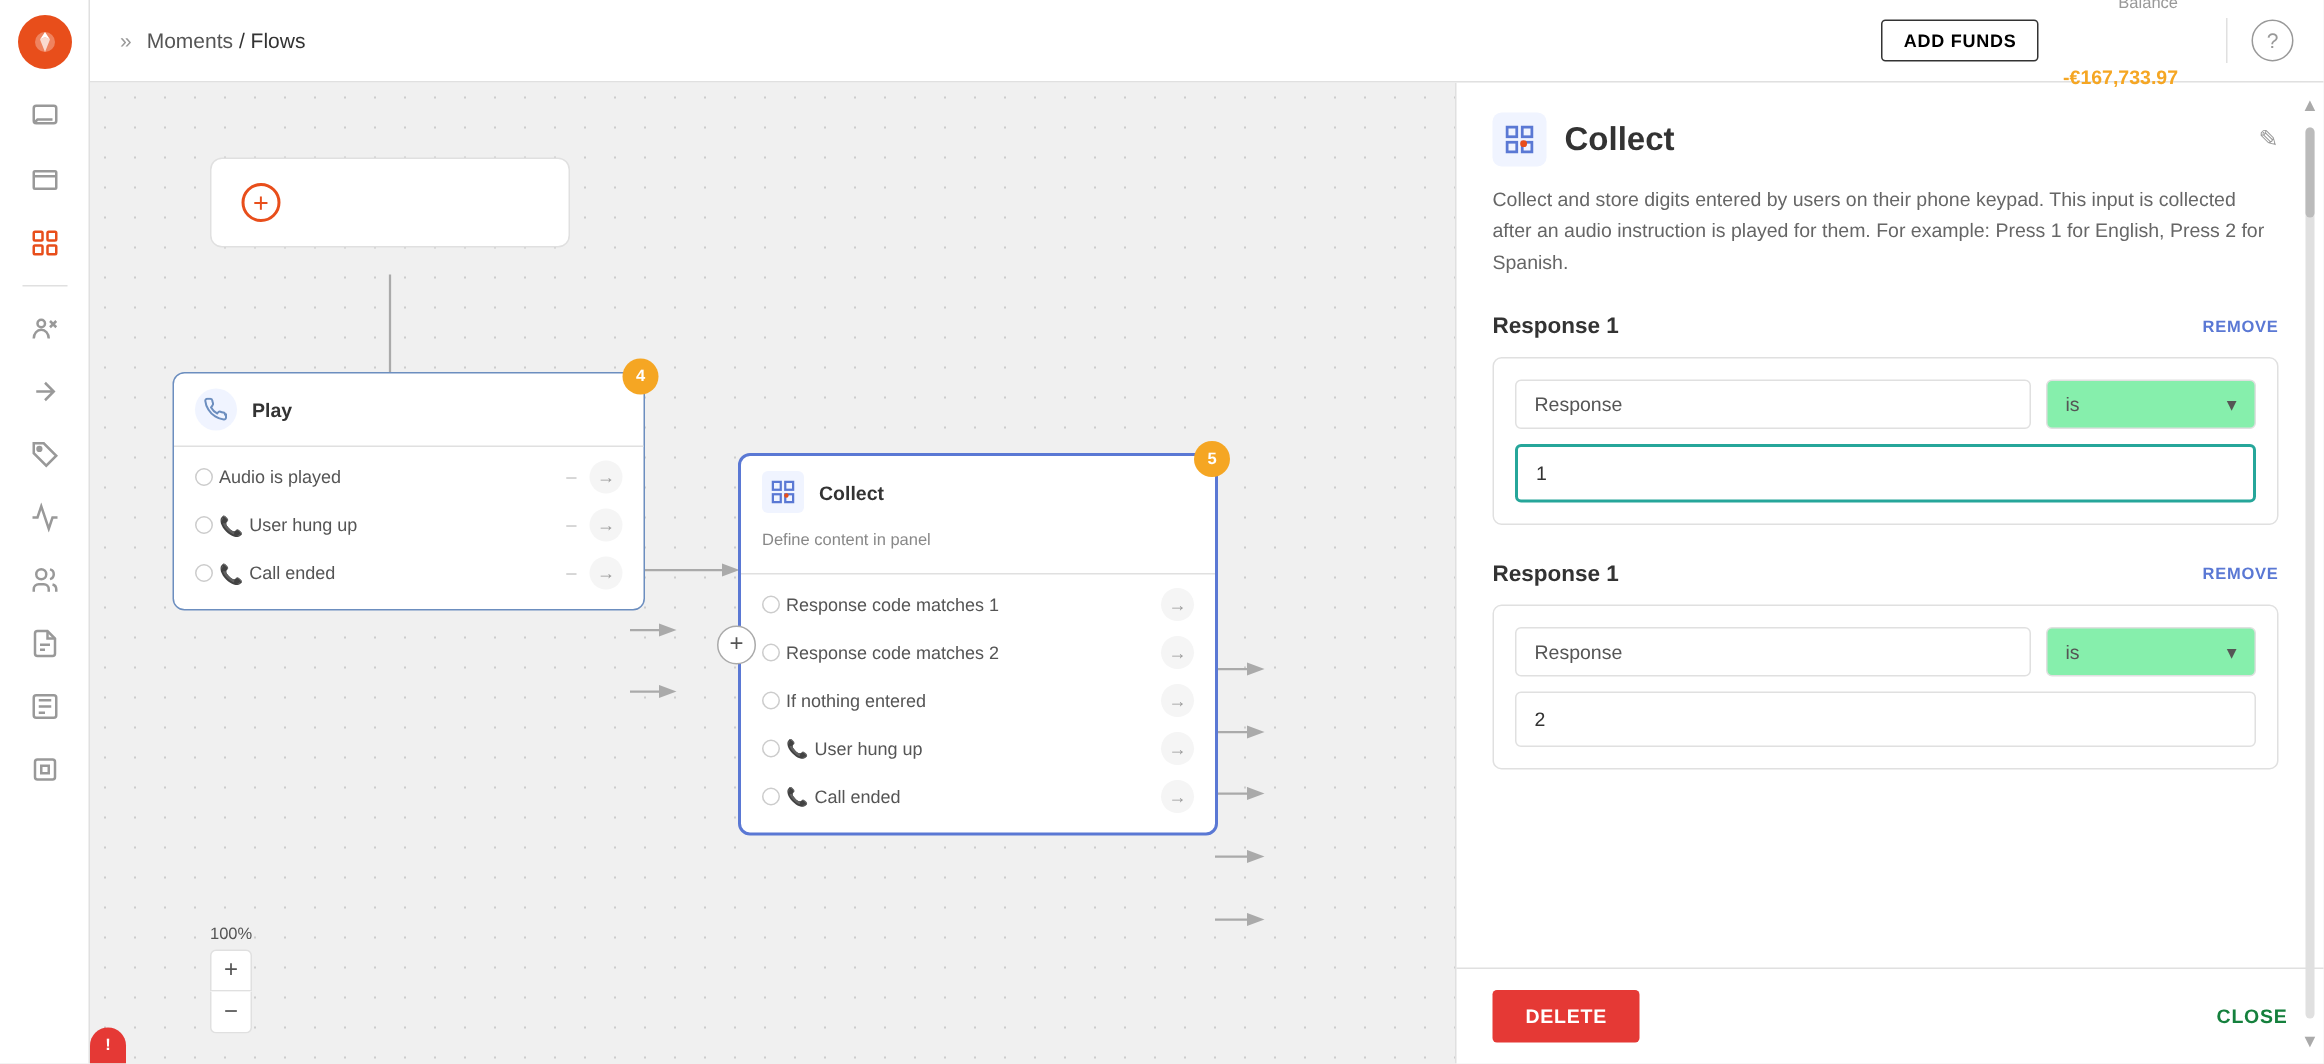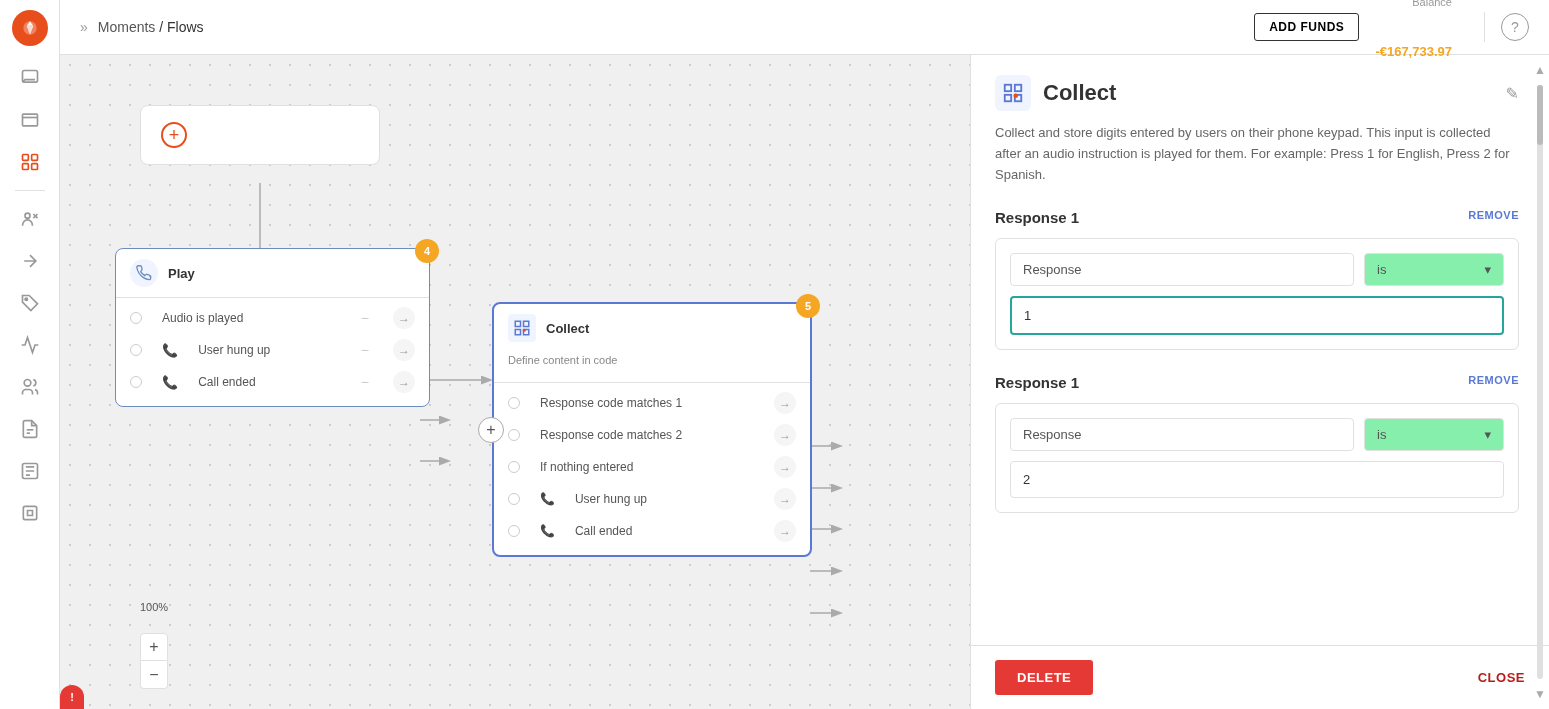--- a/index.html
+++ b/index.html
@@ -140,21 +140,21 @@
       color: #6c8ebf;
     }
     .play-node-header h3 { font-size: 13px; font-weight: 600; color: #333; }
     .play-node-body { padding: 8px 14px 10px; }
     .play-node-body p { font-size: 11px; color: #888; line-height: 1.4; }
     .play-node-outputs { padding: 4px 0 8px; }
     .output-row {
       display: flex;
       align-items: center;
       padding: 5px 14px;
-      gap: 20px;
+      gap: 4px;
       font-size: 12px;
       color: #555;
     }
     .output-row .connector-left {
       width: 12px; height: 12px;
       border-radius: 50%;
       border: 1.5px solid #ccc;
       background: #fff;
       flex-shrink: 0;
     }
@@ -219,21 +219,21 @@
       display: flex; align-items: center; justify-content: center;
       color: #5a78d4;
     }
     .panel-title { font-size: 22px; font-weight: 600; color: #333; flex: 1; }
     .panel-edit-icon { color: #999; cursor: pointer; font-size: 16px; }
     .panel-description { font-size: 13px; color: #666; line-height: 1.6; margin-bottom: 24px; }
 
     .response-section { margin-bottom: 24px; }
     .response-header {
       display: flex;
-      align-items: flex-start;
+      align-items: center;
       justify-content: space-between;
       margin-bottom: 12px;
     }
     .response-title { font-size: 15px; font-weight: 600; color: #333; }
     .remove-btn { font-size: 11px; font-weight: 600; color: #5a78d4; letter-spacing: 0.5px; cursor: pointer; background: none; border: none; }
 
     .response-card {
       border: 1px solid #e0e0e0;
       border-radius: 6px;
       padding: 14px;
@@ -300,40 +300,40 @@
       font-size: 13px;
       font-weight: 600;
       letter-spacing: 0.5px;
       border-radius: 3px;
       cursor: pointer;
     }
     .close-btn {
       margin-left: auto;
       background: none;
       border: none;
-      color: #b91c1c;
+      color: #15803d;
       font-size: 13px;
       font-weight: 600;
       letter-spacing: 0.5px;
       cursor: pointer;
     }
 
     
     .zoom-controls {
       position: absolute;
       bottom: 20px;
       left: 80px;
       display: flex;
       flex-direction: column;
       gap: 0;
     }
     .zoom-label {
       font-size: 11px;
       color: #555;
-      margin-bottom: 20px;
+      margin-bottom: 4px;
     }
     .zoom-btn {
       width: 28px; height: 28px;
       background: #fff;
       border: 1px solid #e0e0e0;
       display: flex;
       align-items: center;
       justify-content: center;
       cursor: pointer;
       font-size: 16px;
@@ -537,21 +537,21 @@
           <rect x="3" y="3" width="7" height="7"></rect>
             <rect x="14" y="3" width="7" height="7"></rect>
             <rect x="3" y="14" width="7" height="7"></rect>
             <rect x="14" y="14" width="7" height="7"></rect>
           <circle cx="15" cy="15" r="2" fill="#e84e1b" stroke="none"></circle>
         </svg>
       </div>
       <h3>Collect</h3>
     </div>
     <div class="collect-node-body">
-      <p>Define content in code</p>
+      <p>Define content in panel</p>
     </div>
     <div class="collect-outputs">
 
       <div class="output-row">
         <div class="connector-left"></div>
         <span class="label">Response code matches 1</span>
         <div class="arrow-btn">→</div>
       </div>
       <div class="output-row">
         <div class="connector-left"></div>

